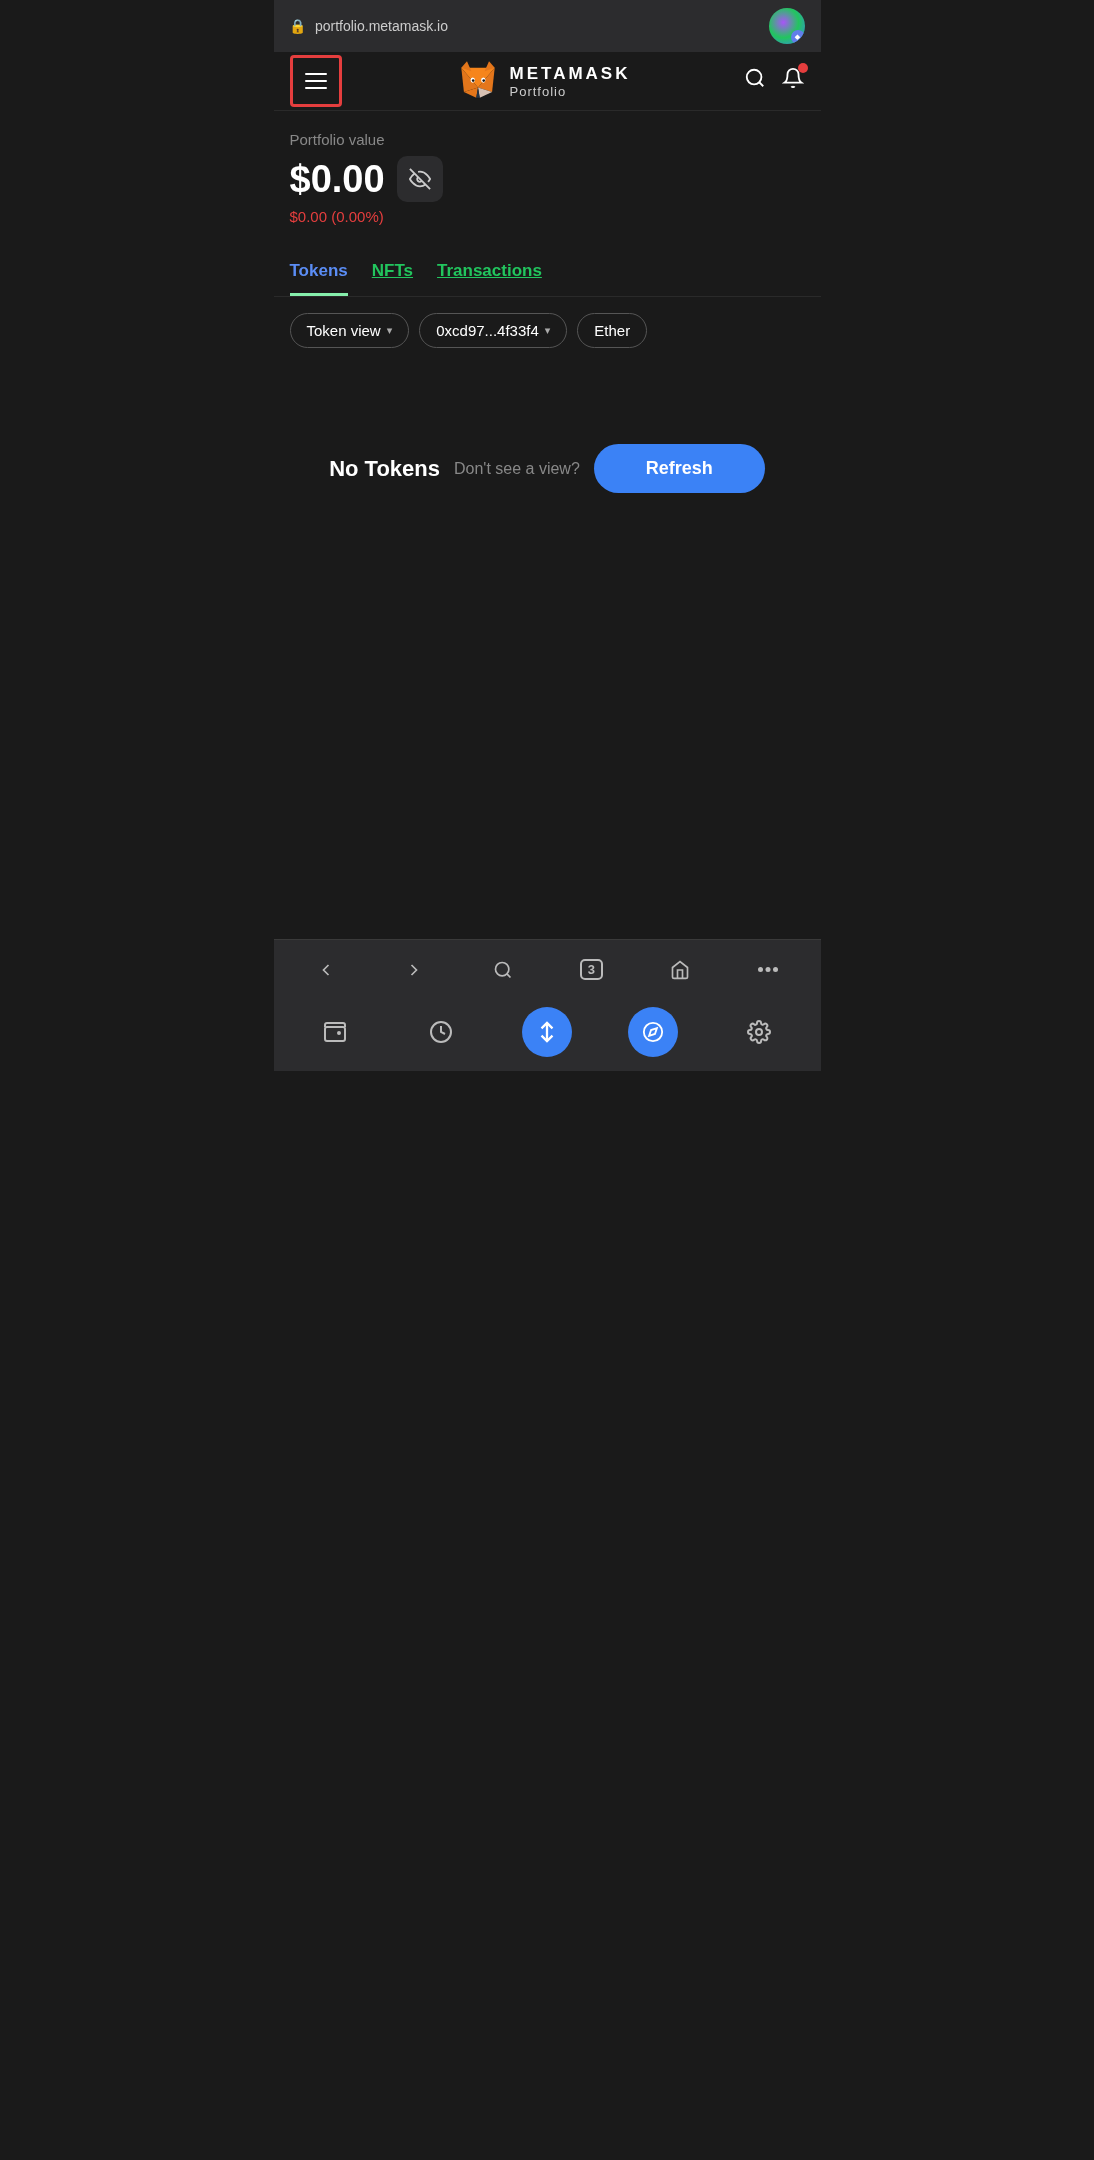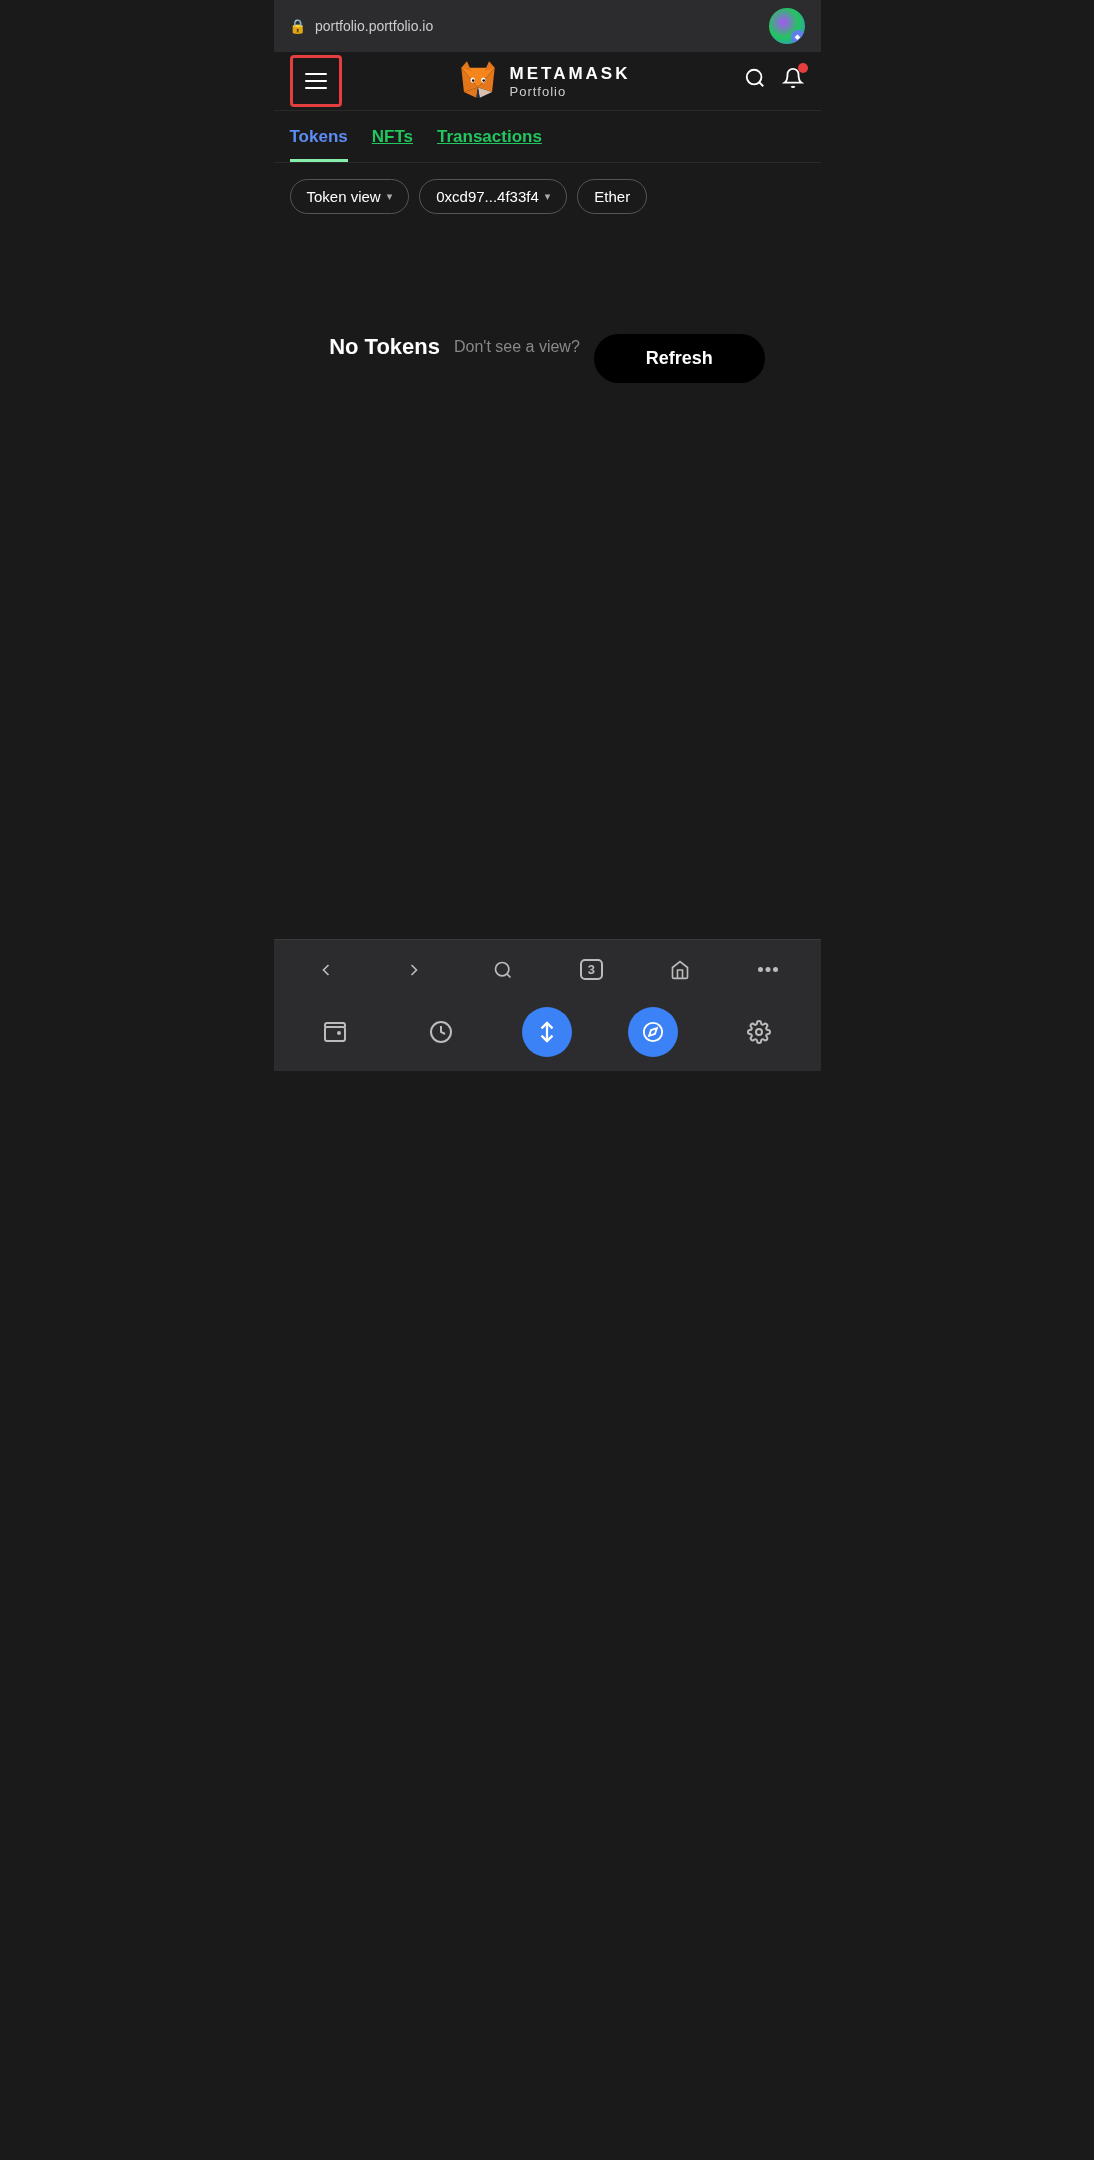--- a/index.html
+++ b/index.html
@@ -254,29 +254,29 @@
     .no-tokens-title {
       font-size: 22px;
       font-weight: 700;
       color: #fff;
     }
     .no-tokens-sub {
       font-size: 16px;
       color: #888;
     }
     .refresh-btn {
-      background: #000000;
+      background: #3b82f6;
       border: none;
       border-radius: 28px;
       padding: 14px 52px;
       font-size: 18px;
       font-weight: 600;
       color: #fff;
       cursor: pointer;
-      margin-top: 24px;
+      margin-top: 0;
     }
 
     
     .browser-nav {
       background: #2c2c2e;
       display: flex;
       align-items: center;
       justify-content: space-around;
       padding: 10px 8px;
       height: 60px;
@@ -339,21 +339,21 @@
     .main-content {
       min-height: calc(1080px - 52px - 68px - 60px - 72px);
     }
   </style>
 </head>
 <body>
 
 <div class="url-bar">
   <div class="url-bar-left">
     <span class="lock-icon">🔒</span>
-    <span class="url-bar-text">portfolio.portfolio.io</span>
+    <span class="url-bar-text">portfolio.metamask.io</span>
   </div>
   <div class="avatar-circle">
     <div class="avatar-eth-badge">◆</div>
   </div>
 </div>
 
 <div class="app-header">
   <button class="menu-btn">
     <div class="line"></div>
     <div class="line"></div>
@@ -399,20 +399,36 @@
           <path d="M13.73 21a2 2 0 01-3.46 0"></path>
       </svg>
       <div class="notif-badge"></div>
     </button>
   </div>
 </div>
 
 <div class="main-content">
 
 
+  <div class="portfolio-section">
+    <div class="portfolio-label">Portfolio value</div>
+    <div class="portfolio-value-row">
+      <span class="portfolio-value">$0.00</span>
+      <button class="hide-btn">
+        <svg width="22" height="22" viewBox="0 0 24 24" fill="none" stroke="#ccc" stroke-width="2">
+          <path d="M17.94 17.94A10.07 10.07 0 0112 20c-7 0-11-8-11-8a18.45 18.45 0 015.06-5.94M9.9 4.24A9.12 9.12 0 0112 4c7 0 11 8 11 8a18.5 18.5 0 01-2.16 3.19m-6.72-1.07a3 3 0 11-4.24-4.24"></path>
+          <line x1="1" y1="1" x2="23" y2="23"></line>
+        </svg>
+      </button>
+    </div>
+    <div class="portfolio-change">
+      <span>$0.00</span>
+      <span>(0.00%)</span>
+    </div>
+  </div>
 
   <div class="tabs-bar">
     <button class="tab active">Tokens</button>
     <button class="tab inactive">NFTs</button>
     <button class="tab inactive">Transactions</button>
   </div>
 
   <div class="filter-row">
     <button class="filter-pill">
       <span>Token view</span>

